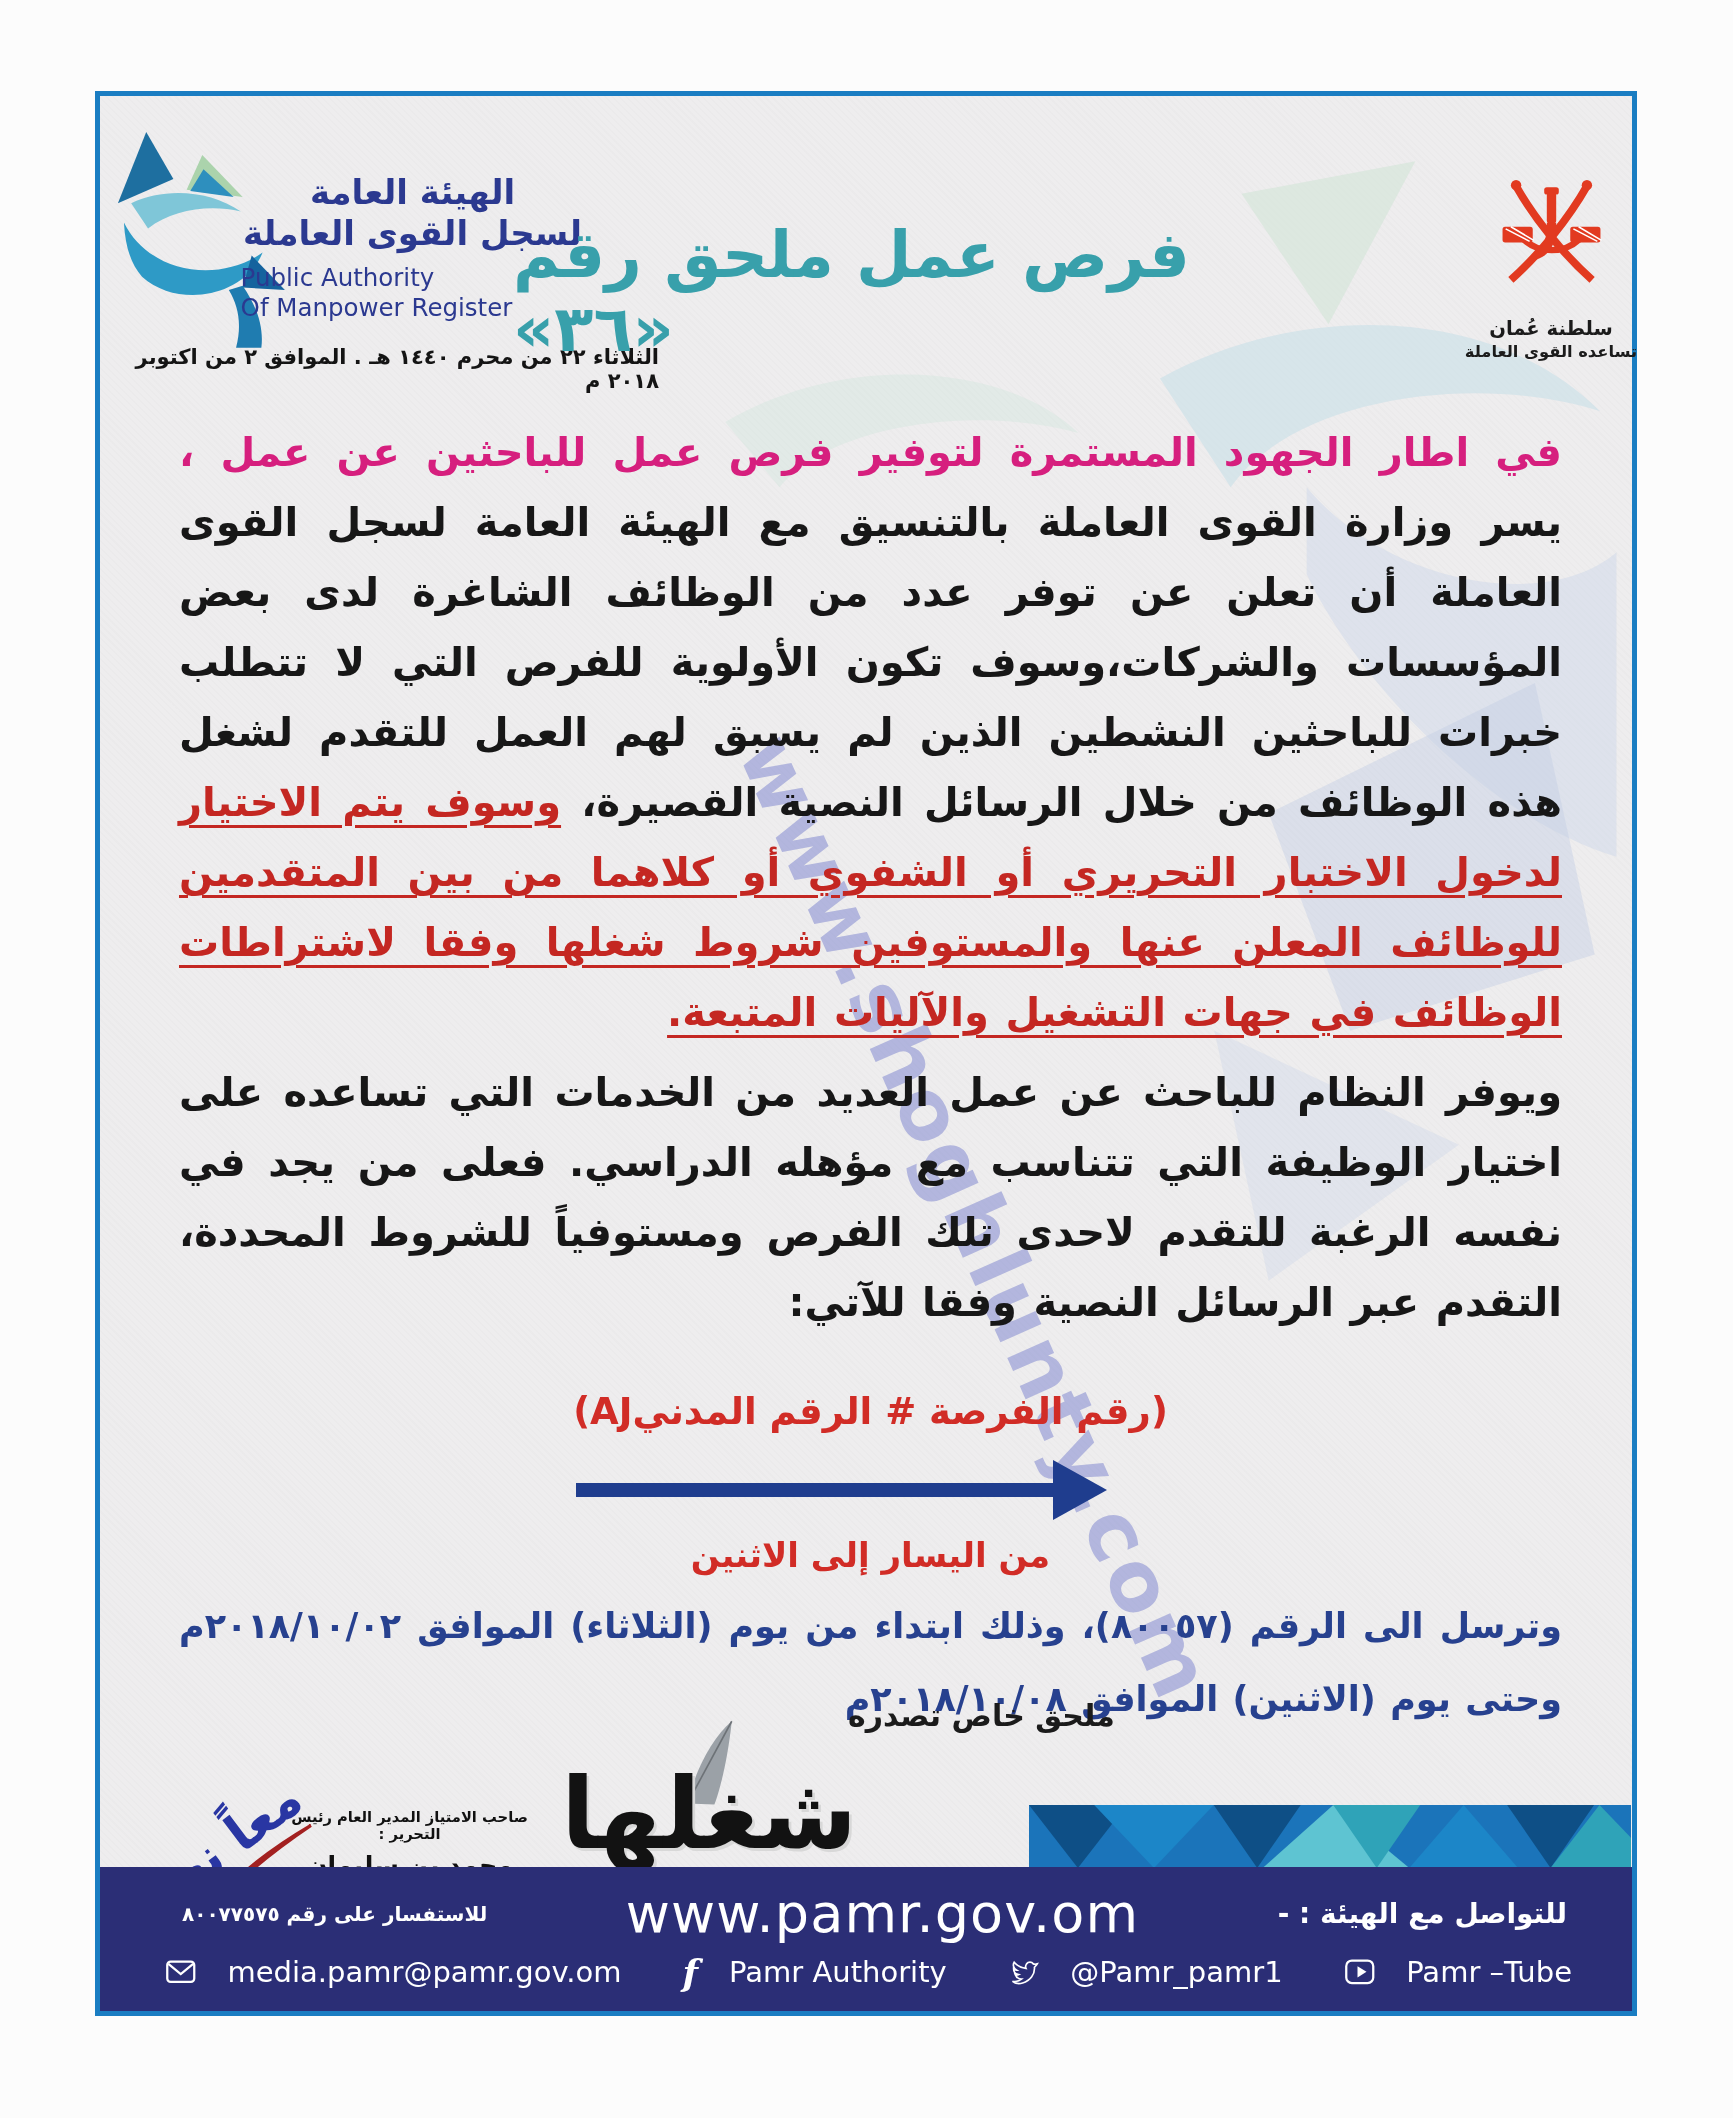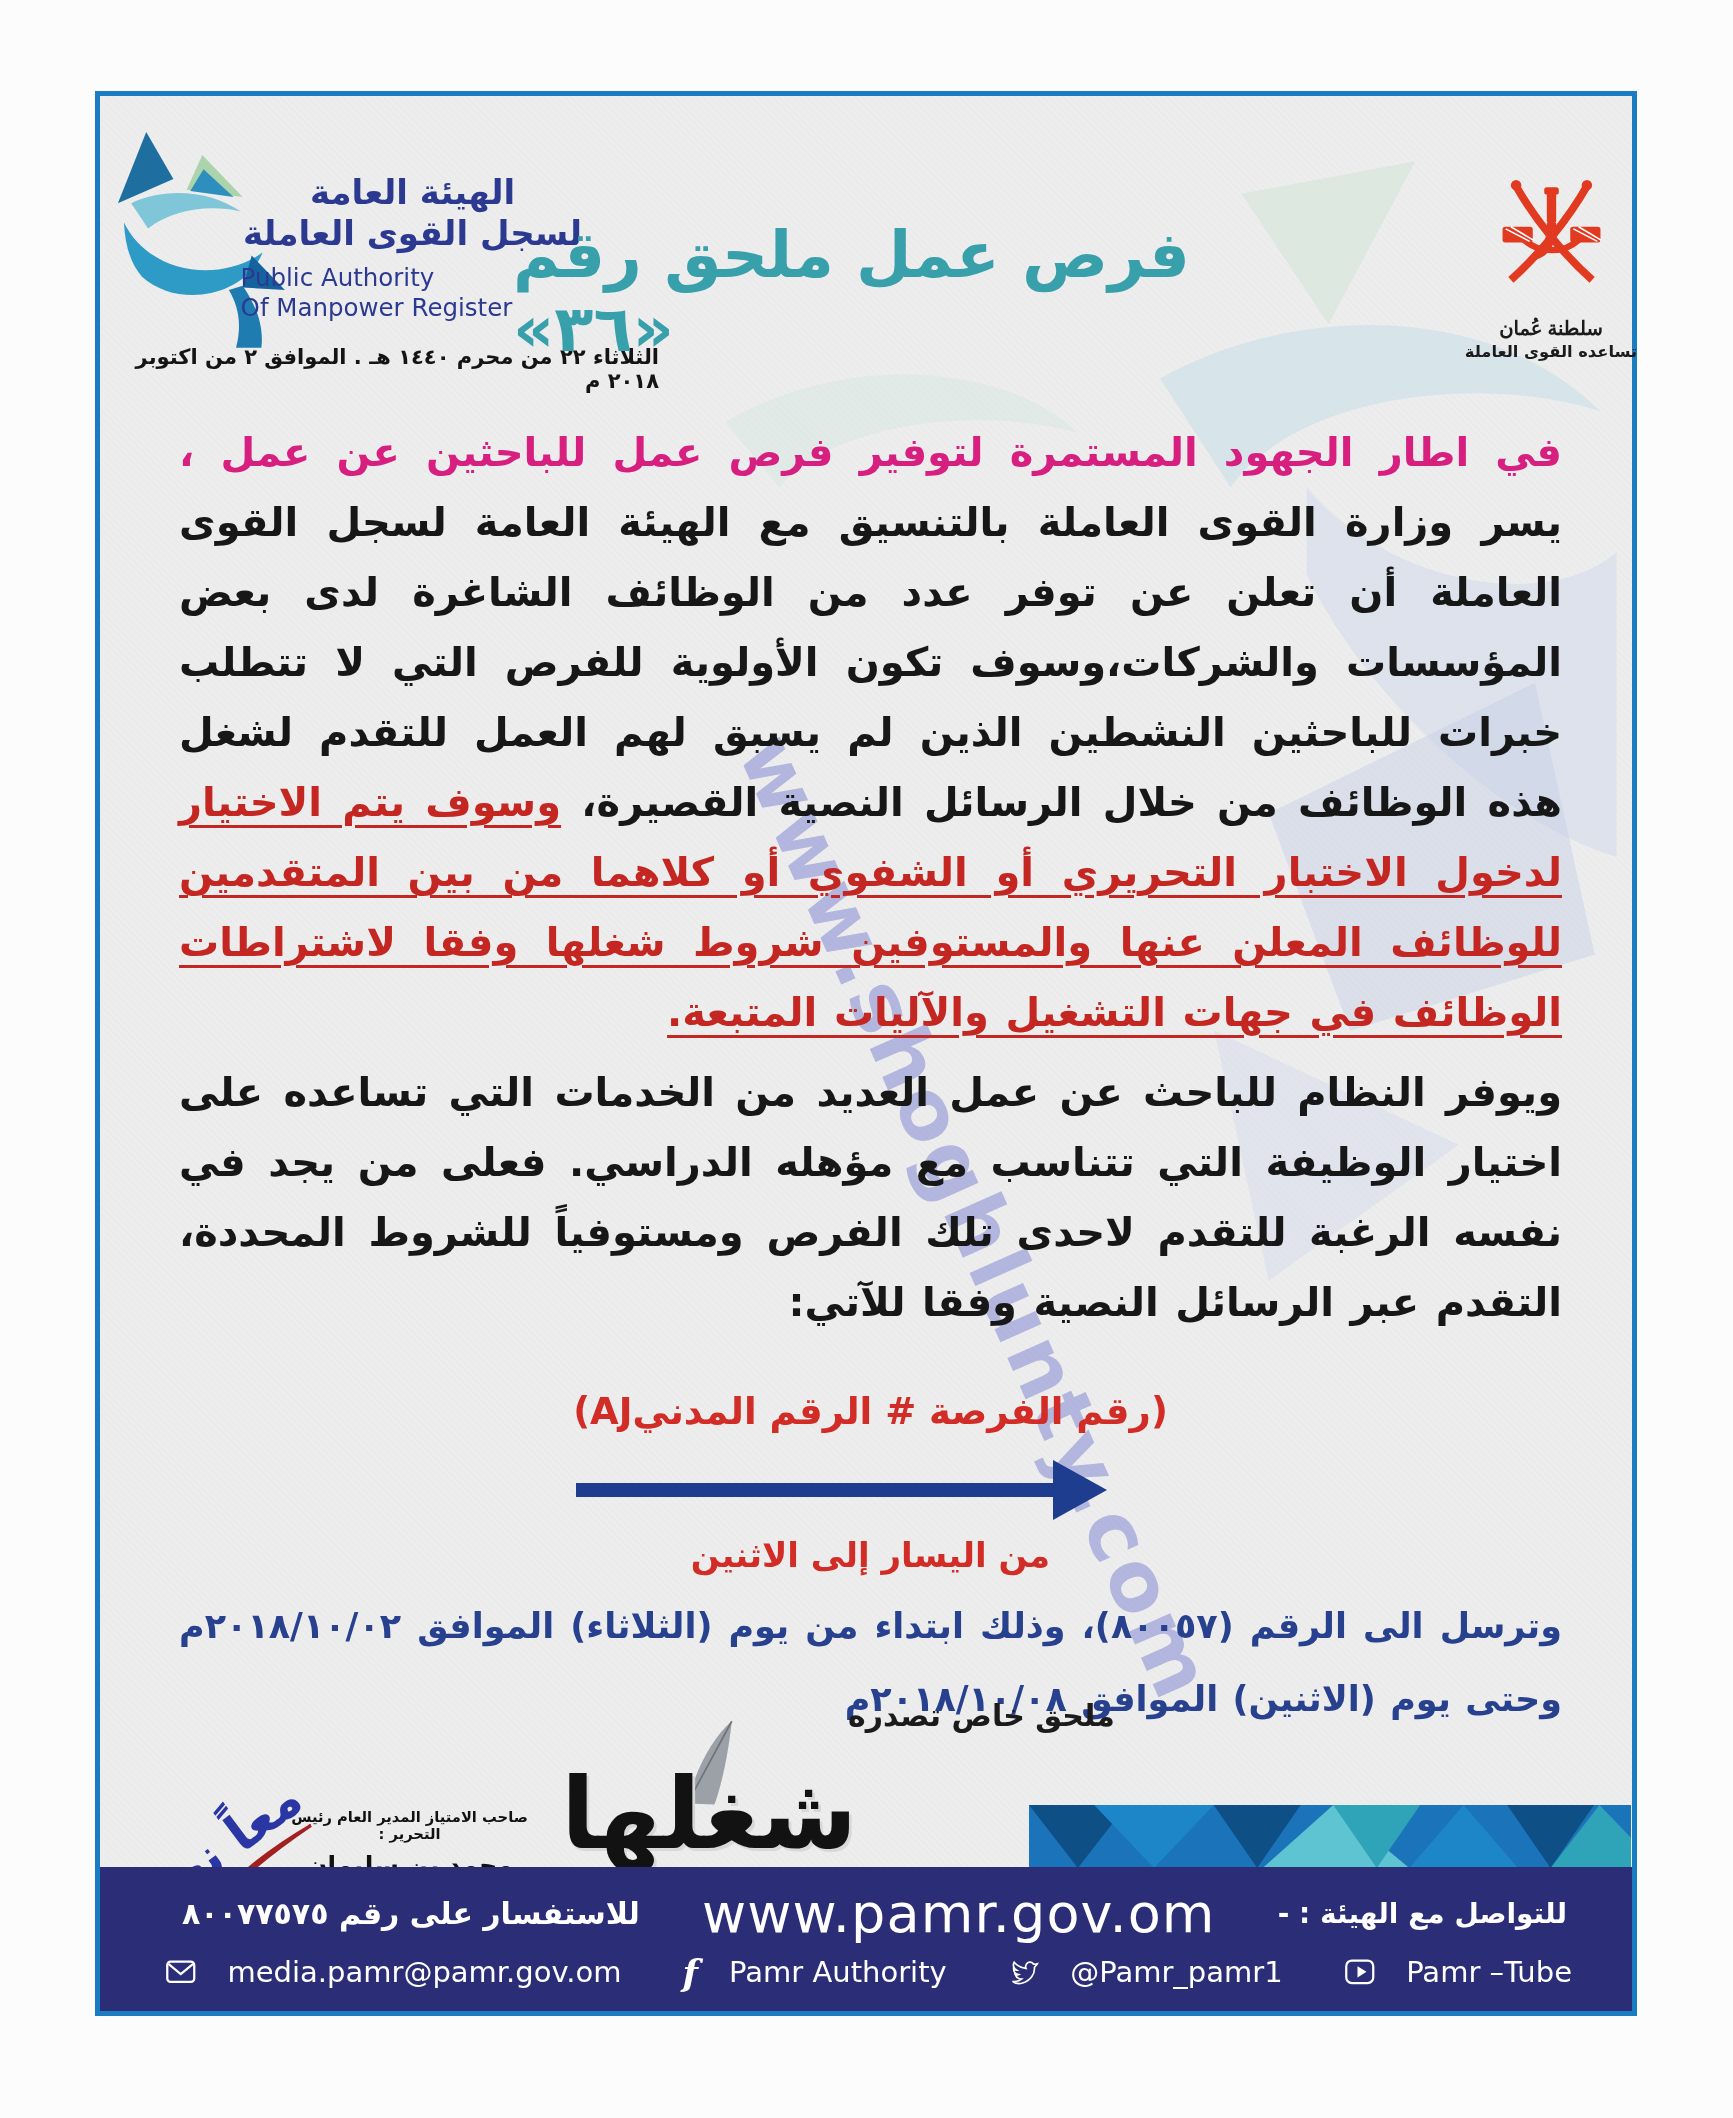--- a/index.html
+++ b/index.html
@@ -30,21 +30,21 @@
   .date-line{
     position:absolute;left:26px;top:249px;width:533px;direction:rtl;text-align:right;
     font-size:21px;font-weight:bold;color:#141414;
   }
   .doc-title{
     position:absolute;left:413px;top:122px;width:815px;text-align:left;direction:rtl;
     font-size:64px;font-weight:bold;color:#38a0ab;
   }
   .emblem{position:absolute;left:1389px;top:80px;width:125px;height:137px;}
   .emblem-caption{position:absolute;left:1337px;top:220px;width:228px;text-align:center;color:#1b1b1b;direction:rtl;}
-  .emblem-caption .c1{font-size:19.6px;font-weight:bold;line-height:25px;font-family:Liberation Serif, serif;}
+  .emblem-caption .c1{font-size:19.6px;font-weight:bold;line-height:25px;}
   .emblem-caption .c2{font-size:16.3px;font-weight:bold;line-height:22px;}
   
   .body-text{
     position:absolute;left:79px;top:321px;width:1383px;direction:rtl;
     text-align:justify;font-size:40px;font-weight:bold;line-height:70px;
     color:#171717;word-spacing:2.7px;
   }
   .body-text p{margin:0 0 9.8px 0;}
   .t-pink{color:#d61f7e;}
   .t-red{
@@ -93,21 +93,21 @@
   }
   .alwatan-en{position:absolute;left:0;top:173px;width:348px;font-size:16.3px;font-weight:bold;color:#111;letter-spacing:1.6px;}
   .alwatan-tagline{position:absolute;left:0;top:193px;width:348px;font-size:9.2px;font-weight:bold;color:#222;}
   .triangles{position:absolute;left:929px;top:1709px;width:602px;height:63px;z-index:3;}
   
   .footer{position:absolute;left:0;top:1771px;width:1532px;height:144px;background:#2b2e76;z-index:3;color:#fff;}
   .f-row1{
     display:flex;justify-content:space-between;align-items:center;
     padding:15px 65px 0 82px;
   }
-  .f-inquiry{font-size:30px;font-weight:bold;direction:rtl;}
+  .f-inquiry{font-size:20px;font-weight:bold;direction:rtl;}
   .f-website{font-size:54px;font-weight:normal;letter-spacing:1.1px;}
   .f-contact{font-size:28px;font-weight:bold;direction:rtl;}
   .f-row2{
     display:flex;justify-content:space-between;align-items:center;
     padding:9.8px 60px 0 65px;
   }
   .f-item{display:flex;align-items:center;gap:31px;font-size:29px;}
   .f-item svg{display:block;}
   .icon-f{font-family:"DejaVu Serif",serif;font-style:italic;font-size:36px;font-weight:bold;line-height:30px;}
 </style>

